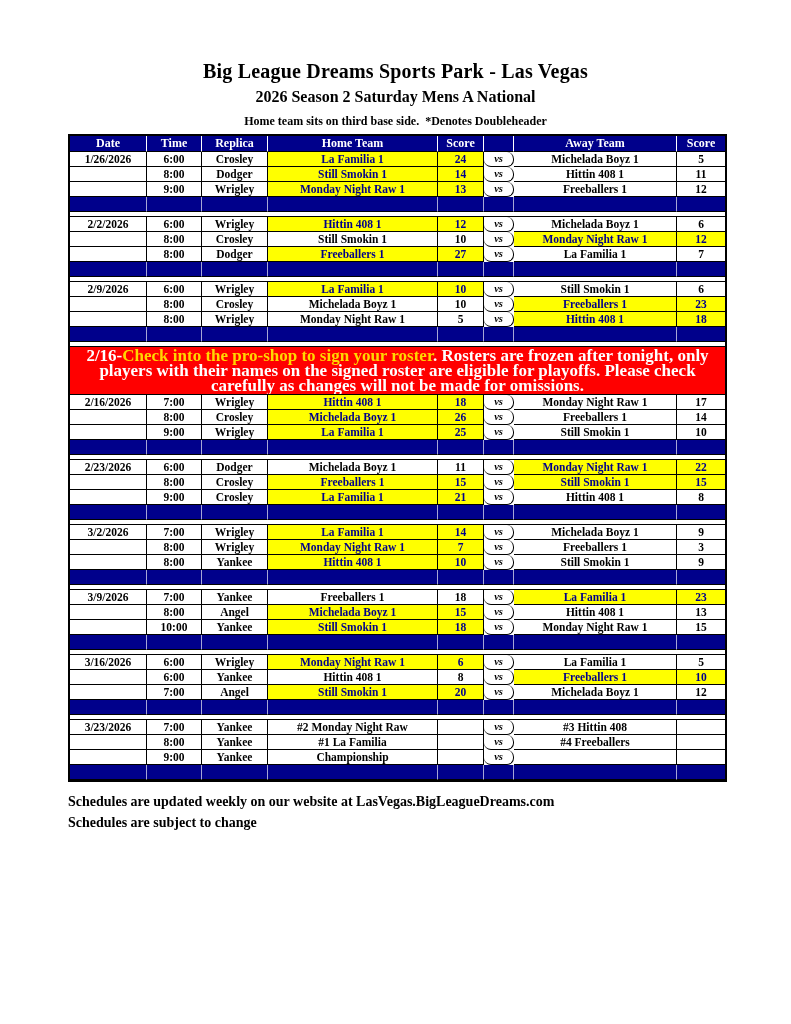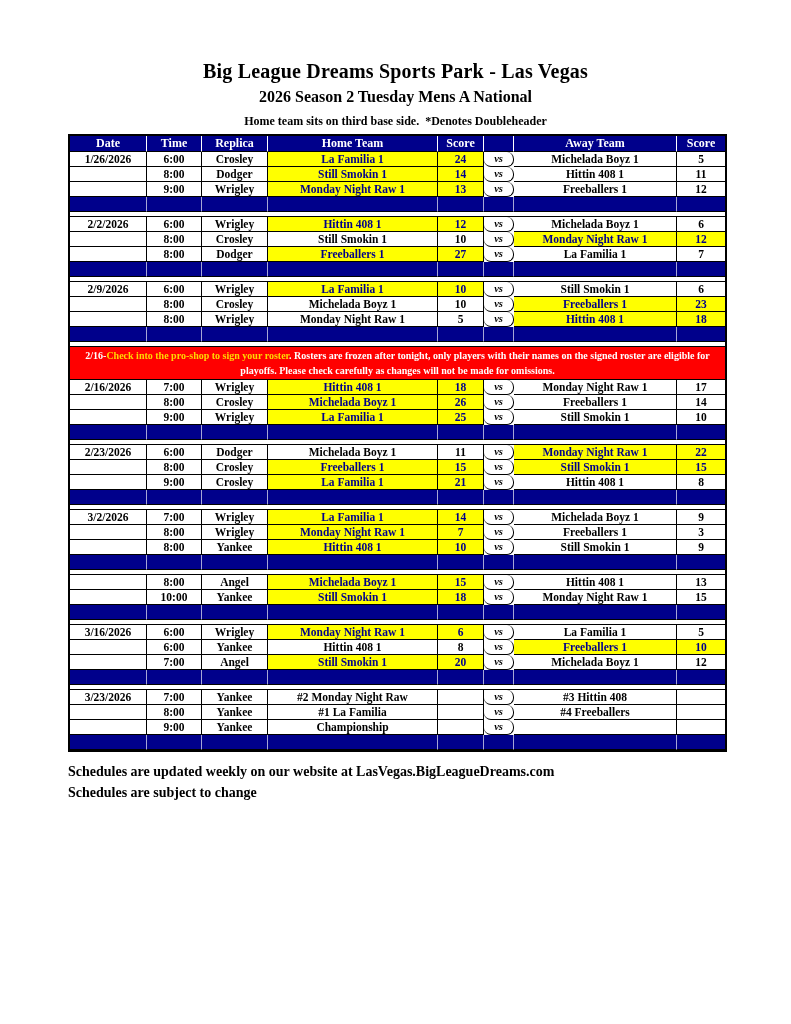--- a/index.html
+++ b/index.html
@@ -28,30 +28,30 @@
     height: 15px; line-height: 15px; border-right: 1px solid #fff; margin-top: 15px;
   }
   .sched th:last-child, .sched td:last-child { border-right: none; }
   .sched td.y { background: var(--yellow, #FFFF00); color: var(--navy, #00008B); }
   .sched td.vs { font-style: italic; font-size: 10.5px; border-radius: 7px; }
   .sched tr.sep td { background: var(--navy, #00008B); border-right: 1px solid rgba(255,255,255,.65); }
   .sched tr.sep td:last-child { border-right: none; }
   .sched tr.spacer td { height: 4px; line-height: 4px; border-right: none; background: #fff; }
   .sched tr.notice td {
     background: var(--red, #FF0000); color: #fff; white-space: normal;
-    height: auto; line-height: 15px; padding: 1px 4px; font-size: 10px;
+    height: auto; line-height: 15px; padding: 1px 4px; font-size: 17px;
   }
   .sched tr.notice .seg-yellow { color: var(--notice-yellow, #FFD700); }
   .footer { margin-left: 68px; margin-top: 9px; font-size: 14px; line-height: 21px; }
 </style>
 </head>
 <body>
 
 <div class="title">Big League Dreams Sports Park - Las Vegas</div>
-<div class="subtitle">2026 Season 2 Tuesday Mens A National</div>
+<div class="subtitle">2026 Season 2 Saturday Mens A National</div>
 <div class="note">Home team sits on third base side.  *Denotes Doubleheader</div>
 
 <table class="sched">
   <colgroup>
     <col style="width:77px">
       <col style="width:55px">
       <col style="width:66px">
       <col style="width:170px">
     <col style="width:46px">
       <col style="width:30px">
@@ -326,20 +326,30 @@
         <td></td>
         <td></td>
         <td></td>
         <td></td>
         <td></td>
       </tr>
       <tr class="spacer">
         <td colspan="8"></td>
       </tr>
       <tr>
+        <td>3/9/2026</td>
+        <td>7:00</td>
+        <td>Yankee</td>
+        <td>Freeballers 1</td>
+        <td>18</td>
+        <td class="vs">vs</td>
+        <td class="y">La Familia 1</td>
+        <td class="y">23</td>
+      </tr>
+      <tr>
         <td></td>
         <td>8:00</td>
         <td>Angel</td>
         <td class="y">Michelada Boyz 1</td>
         <td class="y">15</td>
         <td class="vs">vs</td>
         <td>Hittin 408 1</td>
         <td>13</td>
       </tr>
       <tr>

